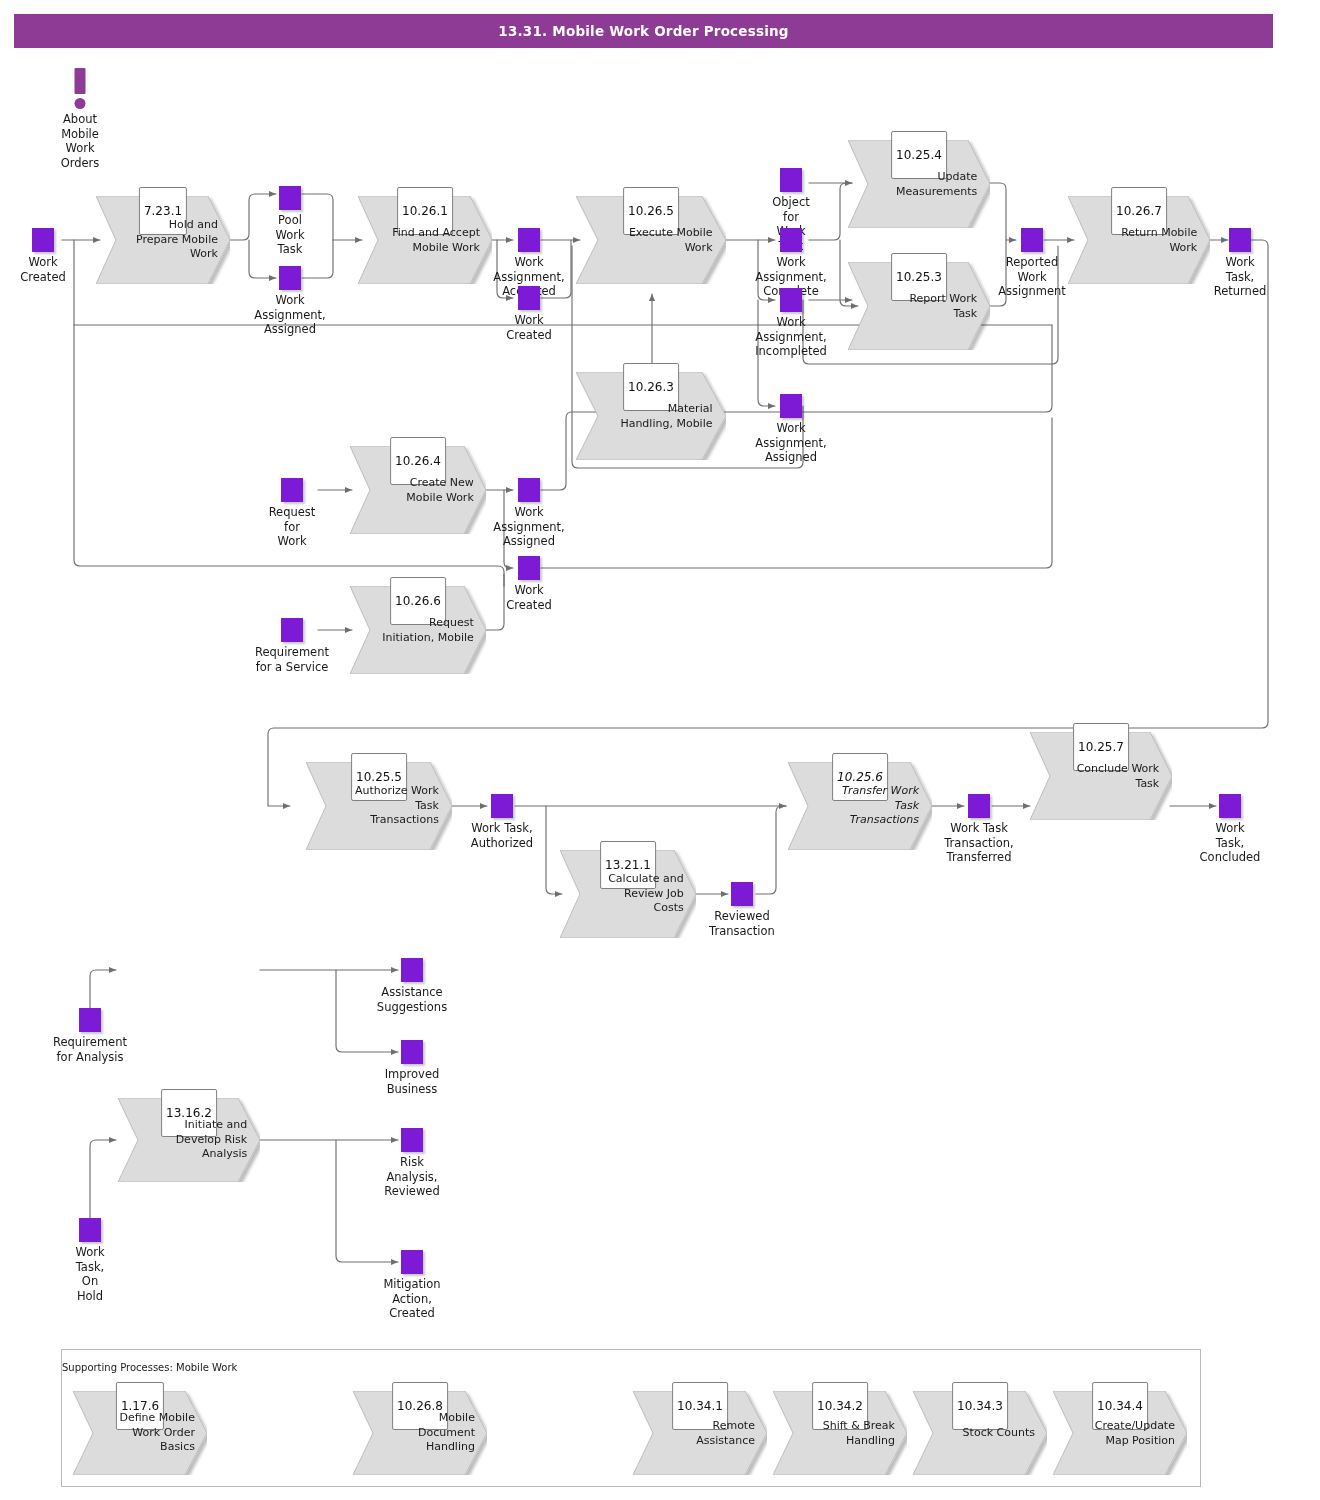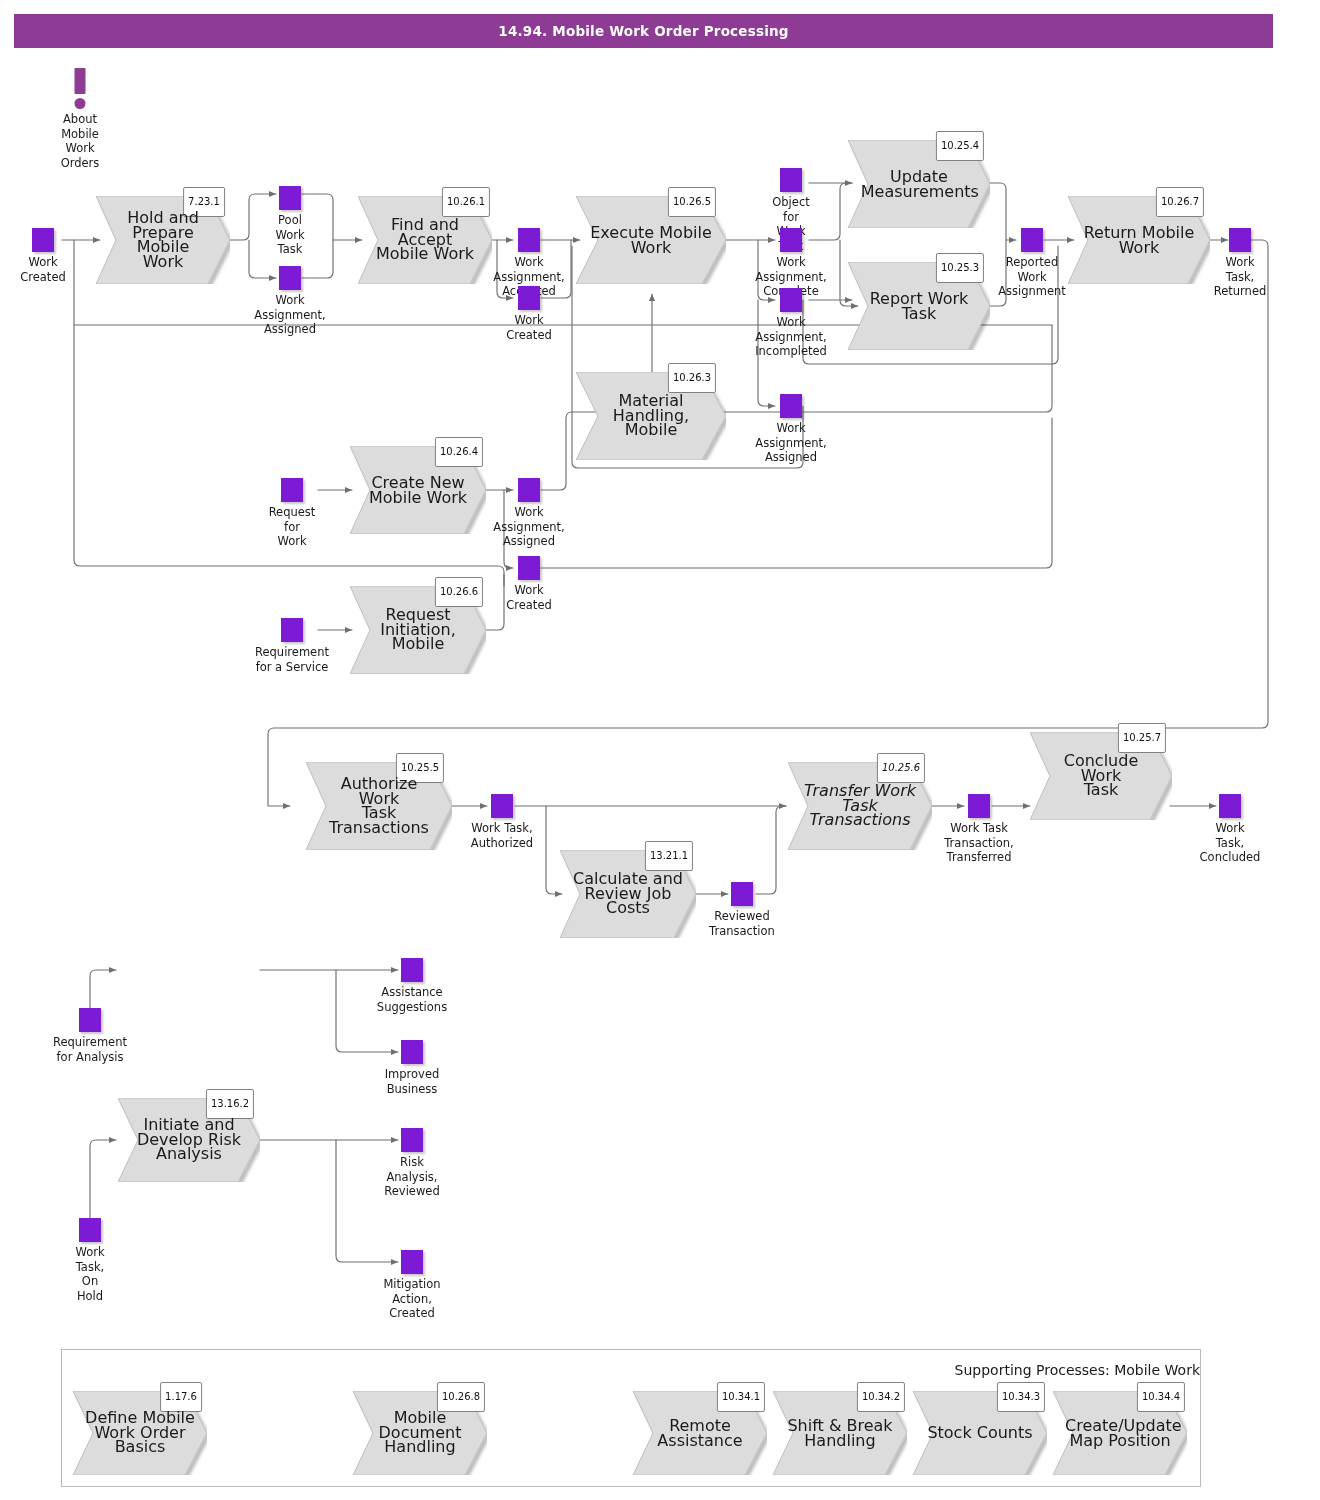--- a/index.html
+++ b/index.html
@@ -44,42 +44,41 @@
   }
   .proc .shp{
     position:absolute; left:0; top:0;
     width:100%; height:100%;
   }
   .proc .lbl{
     position:absolute;
     left:9%; right:9%;
     top:50%;
     transform:translateY(-50%);
-    text-align:center;
-    font-size:16px;
+    text-align:right;
+    font-size:11px;
     color:#1a1a1a;
     line-height:14.5px;
     font-family:"DejaVu Sans","Liberation Sans",sans-serif;
     white-space:pre-line;
   }
   .proc .num{
     position:absolute;
     top:-9px;
     left:50%;
     transform:translateX(-50%);
     background:#ffffff;
     border:1px solid #808080;
     border-radius:2px;
-    font-size:10px;
+    font-size:12px;
     line-height:12px;
-    padding:8px 4px;
+    padding:17px 4px;
     color:#111;
     white-space:nowrap;
     font-family:"DejaVu Sans","Liberation Sans",sans-serif;
-    margin-left:41px;
   }
   
   .node{ position:absolute; }
   .node .sq{
     position:absolute; left:0; top:0;
     width:22px; height:24px;
     background:#7d1ad6;
     box-shadow:2px 2px 2px rgba(0,0,0,.22);
   }
   .node .cap{
@@ -124,33 +123,33 @@
     position:absolute;
     left:61px; top:1349px;
     width:1140px; height:138px;
     border:1px solid #b9b9b9;
     background:#ffffff;
     box-sizing:border-box;
   }
   #support .hdr{
     position:absolute;
     left:0; right:0; top:12px;
-    text-align:right;
-    font-size:14px;
+    text-align:left;
+    font-size:10px;
     color:#1a1a1a;
     font-family:"DejaVu Sans","Liberation Sans",sans-serif;
   }
 </style>
 </head>
 <body>
 
 <div id="page">
 
   <div id="titlebar">
-    <div class="t">14.94. Mobile Work Order Processing</div>
+    <div class="t">13.31. Mobile Work Order Processing</div>
   </div>
 
   <svg id="wires" viewBox="0 0 1320 1500" width="1320" height="1500">
     <defs>
       <marker id="ah" viewBox="0 0 10 10" refX="9" refY="5" markerWidth="7" markerHeight="7" orient="auto-start-reverse">
         <path d="M0,1 L9,5 L0,9 z" fill="#6f6f6f"></path>
       </marker>
       <filter id="shd" x="-20%" y="-20%" width="160%" height="160%">
         <feDropShadow dx="3" dy="3" stdDeviation="1.6" flood-color="#000" flood-opacity="0.26"></feDropShadow>
       </filter>

